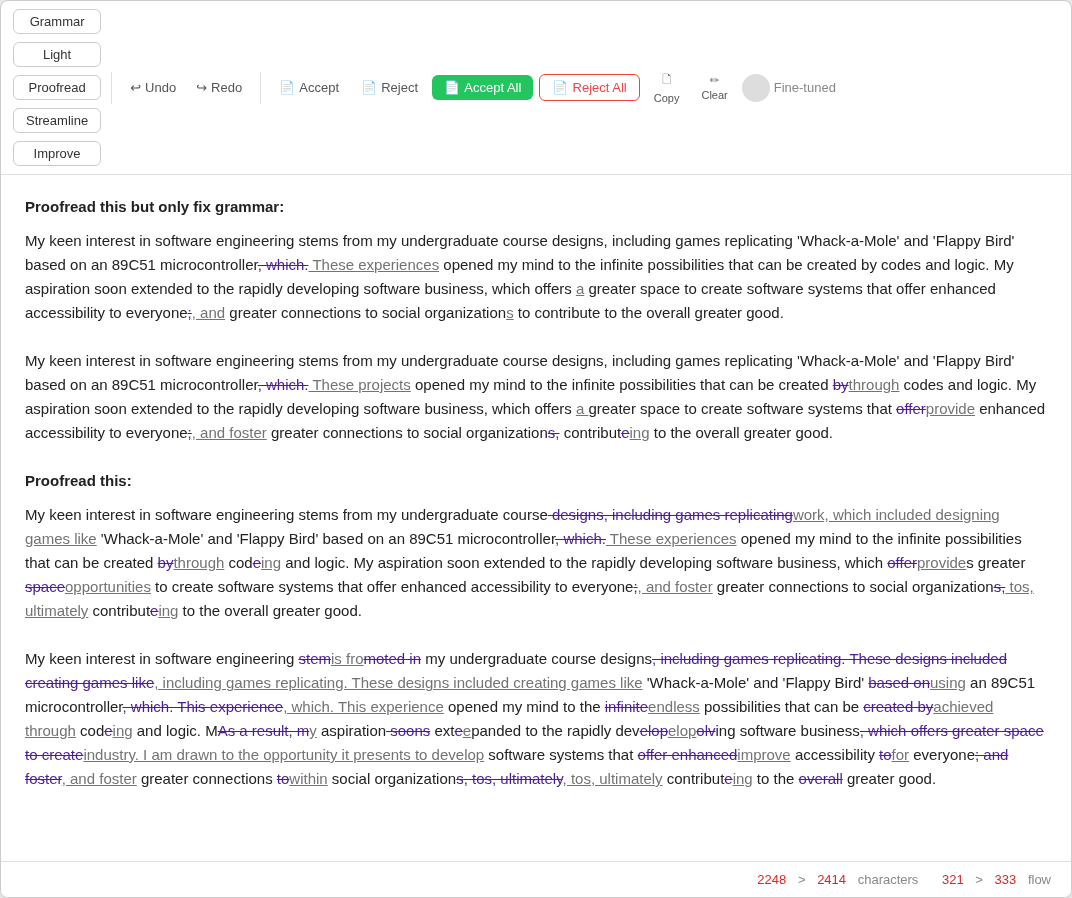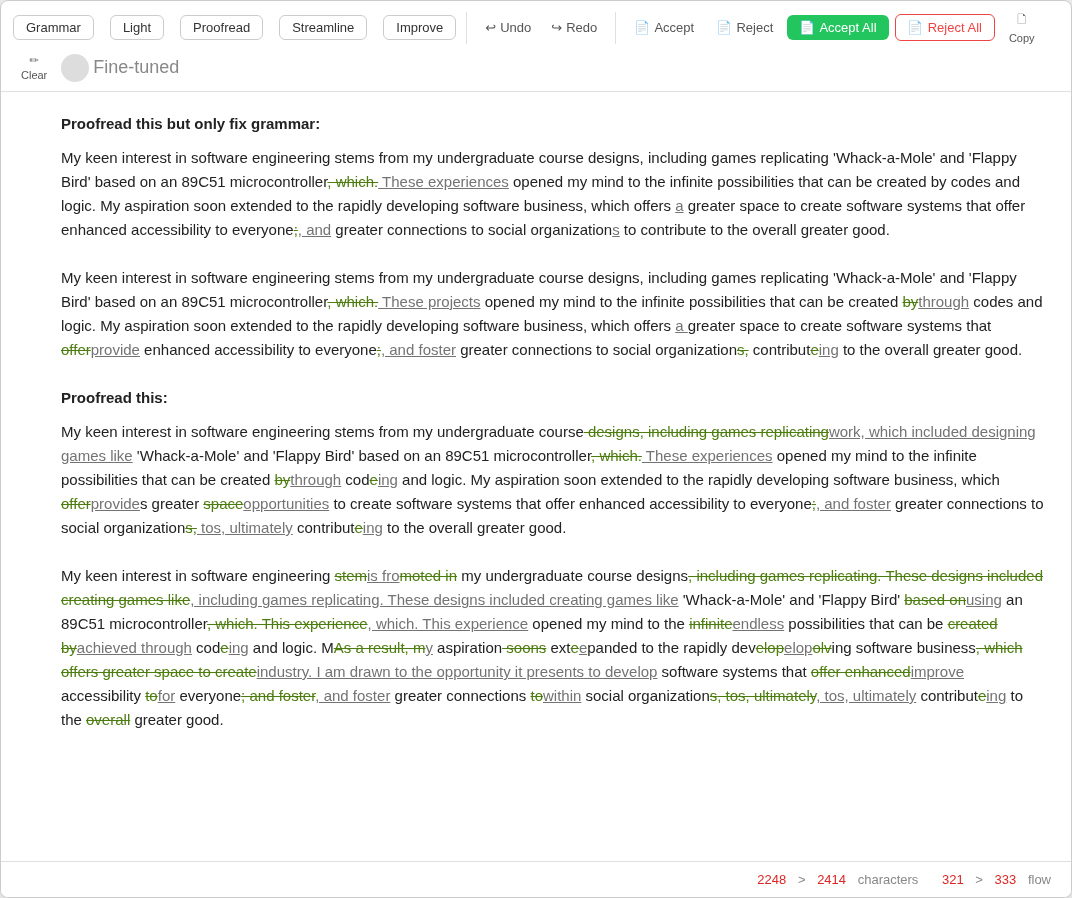--- a/index.html
+++ b/index.html
@@ -1,32 +1,32 @@
 <!DOCTYPE html>
 <html><head>
   <meta charset="utf-8">
   <style>
     * { box-sizing: border-box; margin: 0; padding: 0; }
     body { font-family: -apple-system, BlinkMacSystemFont, 'Segoe UI', sans-serif; background: #f0f0f0; display: flex; justify-content: center; align-items: center; min-height: 100vh; }
     .window { width: 1072px; min-height: 898px; background: #fff; border-radius: 8px; border: 1px solid #ccc; box-shadow: 0 4px 20px rgba(0,0,0,0.15); overflow: hidden; display: flex; flex-direction: column; }
     .toolbar { display: flex; align-items: center; padding: 8px 12px; border-bottom: 1px solid #e0e0e0; gap: 6px; flex-wrap: wrap; }
-    .btn-group { display: flex; gap: 16px; }
+    .btn-group { display: flex; gap: 8px; flex-direction: column; }
     .btn { padding: 4px 12px; border: 1px solid #ccc; border-radius: 6px; background: #fff; font-size: 13px; cursor: pointer; color: #333; white-space: nowrap; }
     .divider { width: 1px; height: 32px; background: #e0e0e0; margin: 0 4px; }
     .undo-redo { display: flex; gap: 4px; }
     .icon-btn { display: flex; align-items: center; gap: 4px; padding: 4px 8px; border: none; background: none; cursor: pointer; font-size: 13px; color: #555; border-radius: 4px; }
     .accept-btn { background: #22c55e; color: white; border: none; padding: 5px 12px; border-radius: 6px; cursor: pointer; font-size: 13px; display: flex; align-items: center; gap: 4px; }
     .reject-btn { background: #fff; color: #ef4444; border: 1px solid #ef4444; padding: 5px 12px; border-radius: 6px; cursor: pointer; font-size: 13px; display: flex; align-items: center; gap: 4px; }
     .copy-btn, .clear-btn { display: flex; flex-direction: column; align-items: center; gap: 2px; padding: 2px 8px; border: none; background: none; cursor: pointer; font-size: 11px; color: #555; }
-    .fine-tuned { display: flex; align-items: center; gap: 4px; font-size: 18px; color: #888; }
+    .fine-tuned { display: flex; align-items: center; gap: 4px; font-size: 13px; color: #888; }
     .avatar { width: 28px; height: 28px; border-radius: 50%; background: #ddd; }
     .content { padding: 20px 24px; flex: 1; overflow-y: auto; line-height: 1.6; font-size: 15px; color: #222; }
     .section-title { font-weight: bold; margin-bottom: 10px; font-size: 15px; }
-    .section { margin-bottom: 24px; margin-left: 36px; }
-    .del { color: #4d7c0f; text-decoration: line-through; }
+    .section { margin-bottom: 24px; }
+    .del { color: #4c1d95; text-decoration: line-through; }
     .ins { color: #737373; text-decoration: underline; }
     .footer { padding: 10px 16px; border-top: 1px solid #e0e0e0; text-align: right; font-size: 13px; color: #dc2626; background: #fff; }
     .footer span { color: #888; margin: 0 4px; text-align: right; }
     .footer .count-highlight { color: #dc2626; font-weight: 500; }
   </style>
 </head>
 <body>
 
 <div class="window">
   <div class="toolbar">

